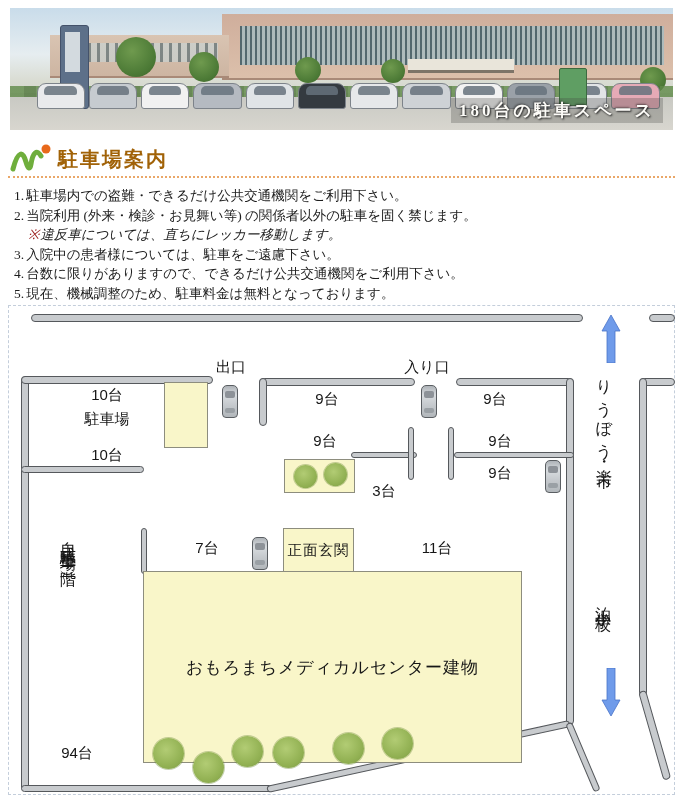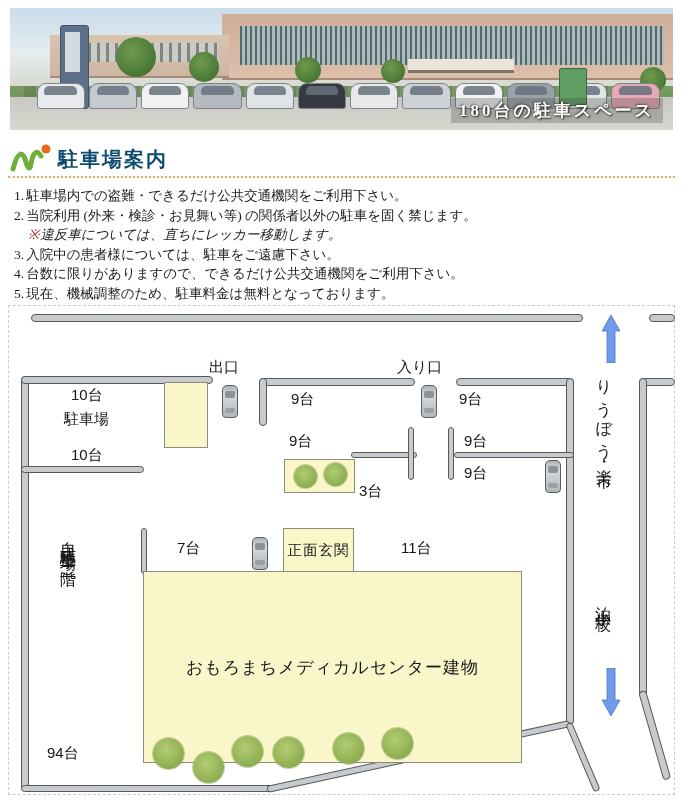--- a/index.html
+++ b/index.html
@@ -43,37 +43,37 @@
          border:1px solid #3c6a40;border-radius:2px;}
   .caption{position:absolute;right:10px;bottom:7px;font-family:"Liberation Serif","DejaVu Serif",serif;
            font-size:17px;font-weight:bold;color:#fdfcf8;letter-spacing:3px;
            background:rgba(70,70,66,.28);padding:1px 8px;
            text-shadow:1px 1px 2px rgba(20,20,20,.9),-1px -1px 2px rgba(20,20,20,.5);}
 
   
   .head{position:absolute;left:8px;top:138px;width:667px;height:38px;
         border-bottom:2px dotted #eaa768;}
   .head .logo{position:absolute;left:2px;top:4px;}
-  .head .title{position:absolute;left:50px;top:8px;font-size:20px;font-weight:bold;color:#0c4a6e;letter-spacing:2px;}
+  .head .title{position:absolute;left:50px;top:8px;font-size:20px;font-weight:bold;color:#a16207;letter-spacing:2px;}
 
   
   .notices{position:absolute;left:14px;top:186px;width:660px;
            font-family:"Liberation Serif","DejaVu Serif",serif;
            font-size:13.5px;line-height:19.5px;color:#1c1c1c;}
   .notice .num{margin-right:2px;}
   .notice-sub{padding-left:14px;font-style:italic;}
   .notice-sub .marker{color:#9e2222;margin-right:1px;}
 
   
   .map{position:absolute;left:8px;top:305px;width:667px;height:490px;
        border:1px dashed #c4cedb;box-sizing:border-box;background:#fff;}
   .road{position:absolute;background:#c8cbce;border:1.5px solid #55585c;
         border-radius:5px;box-sizing:border-box;}
   .ybox{position:absolute;background:#f9f6c9;border:1px solid #8d8d7e;box-sizing:border-box;}
-  .mlabel{position:absolute;font-size:15px;color:#161616;text-align:left;}
+  .mlabel{position:absolute;font-size:15px;color:#161616;text-align:center;}
   .vlabel{position:absolute;writing-mode:vertical-rl;font-size:16px;color:#161616;letter-spacing:3px;}
   .mapcar{position:absolute;width:16px;height:33px;
           background:linear-gradient(180deg,#aeb3b8,#d8dcdf 30%,#c6cace 60%,#b2b7bb);
           border:1px solid #5a5e62;border-radius:5px 5px 4px 4px;box-sizing:border-box;}
   .mapcar::before{content:"";position:absolute;left:2px;right:2px;top:5px;height:7px;
                   background:#8d9298;border-radius:2px;}
   .mapcar::after{content:"";position:absolute;left:2px;right:2px;bottom:4px;height:5px;
                  background:#9aa0a5;border-radius:2px;}
   .mtree{position:absolute;width:31px;height:31px;border-radius:50%;
          background:radial-gradient(circle at 42% 38%,#b2cc74,#93b254 60%,#7d9c44);

